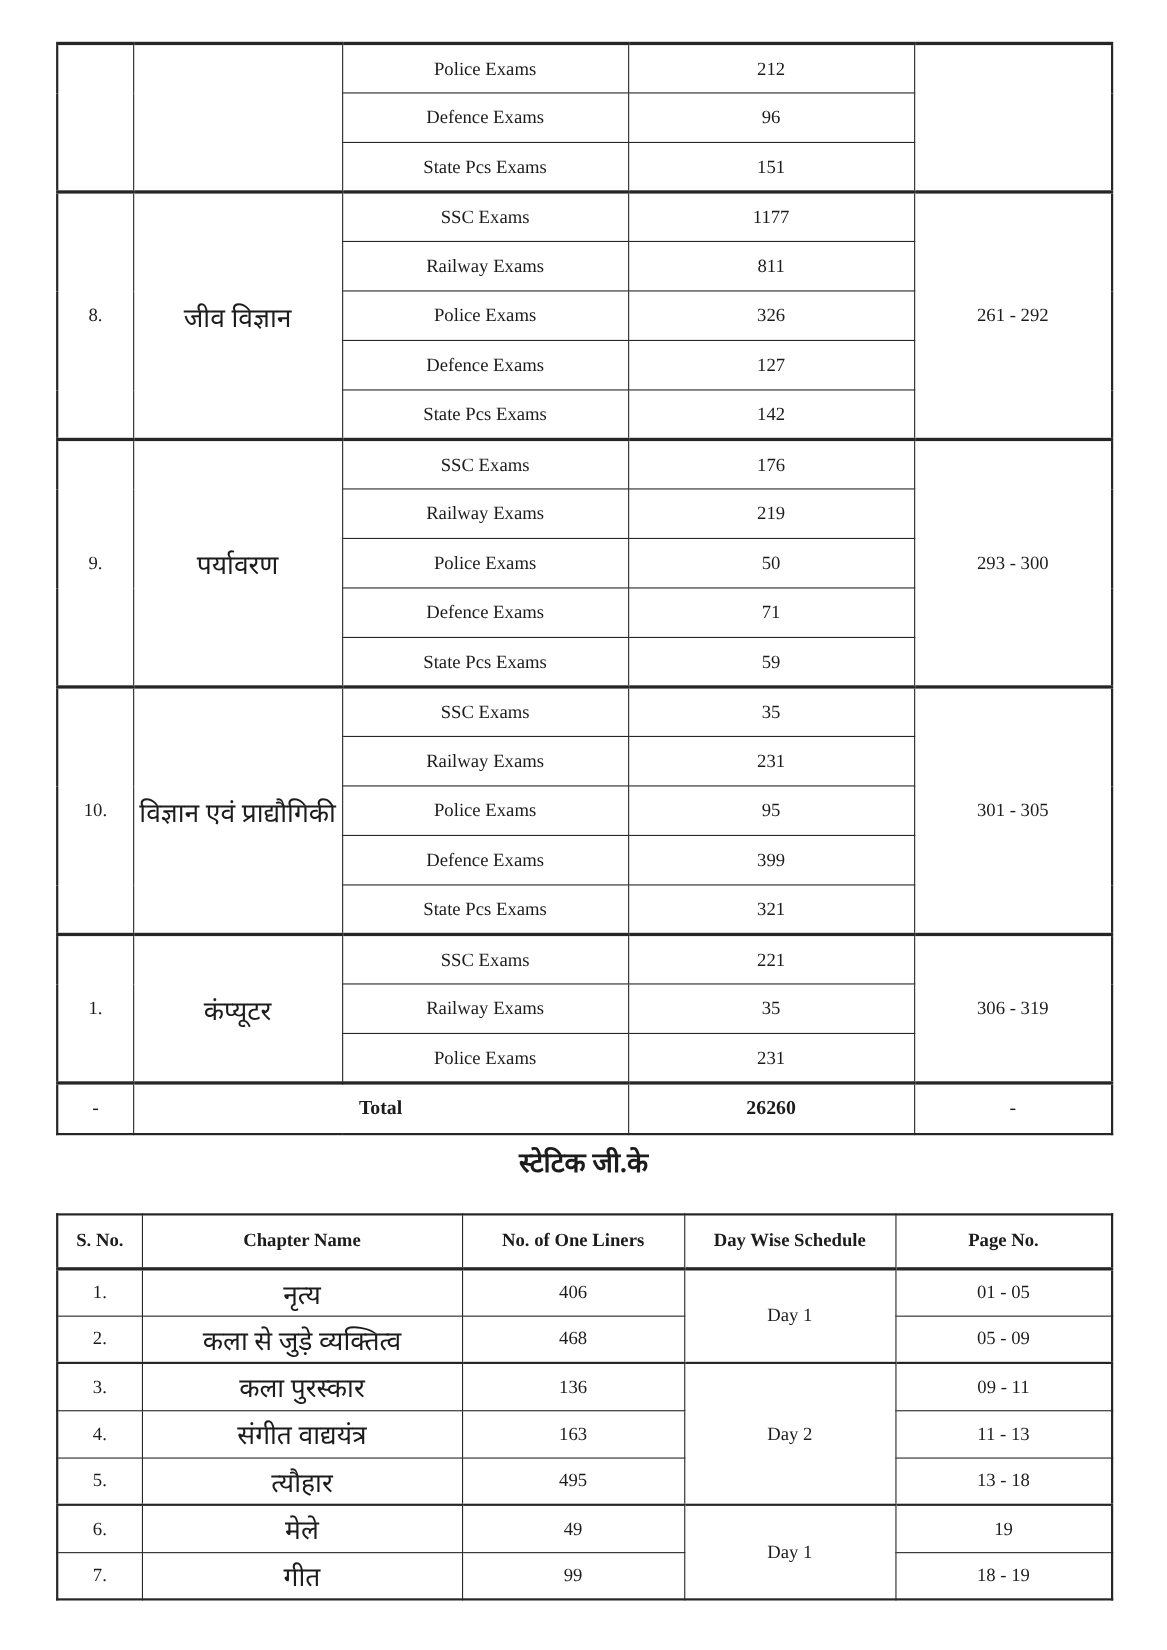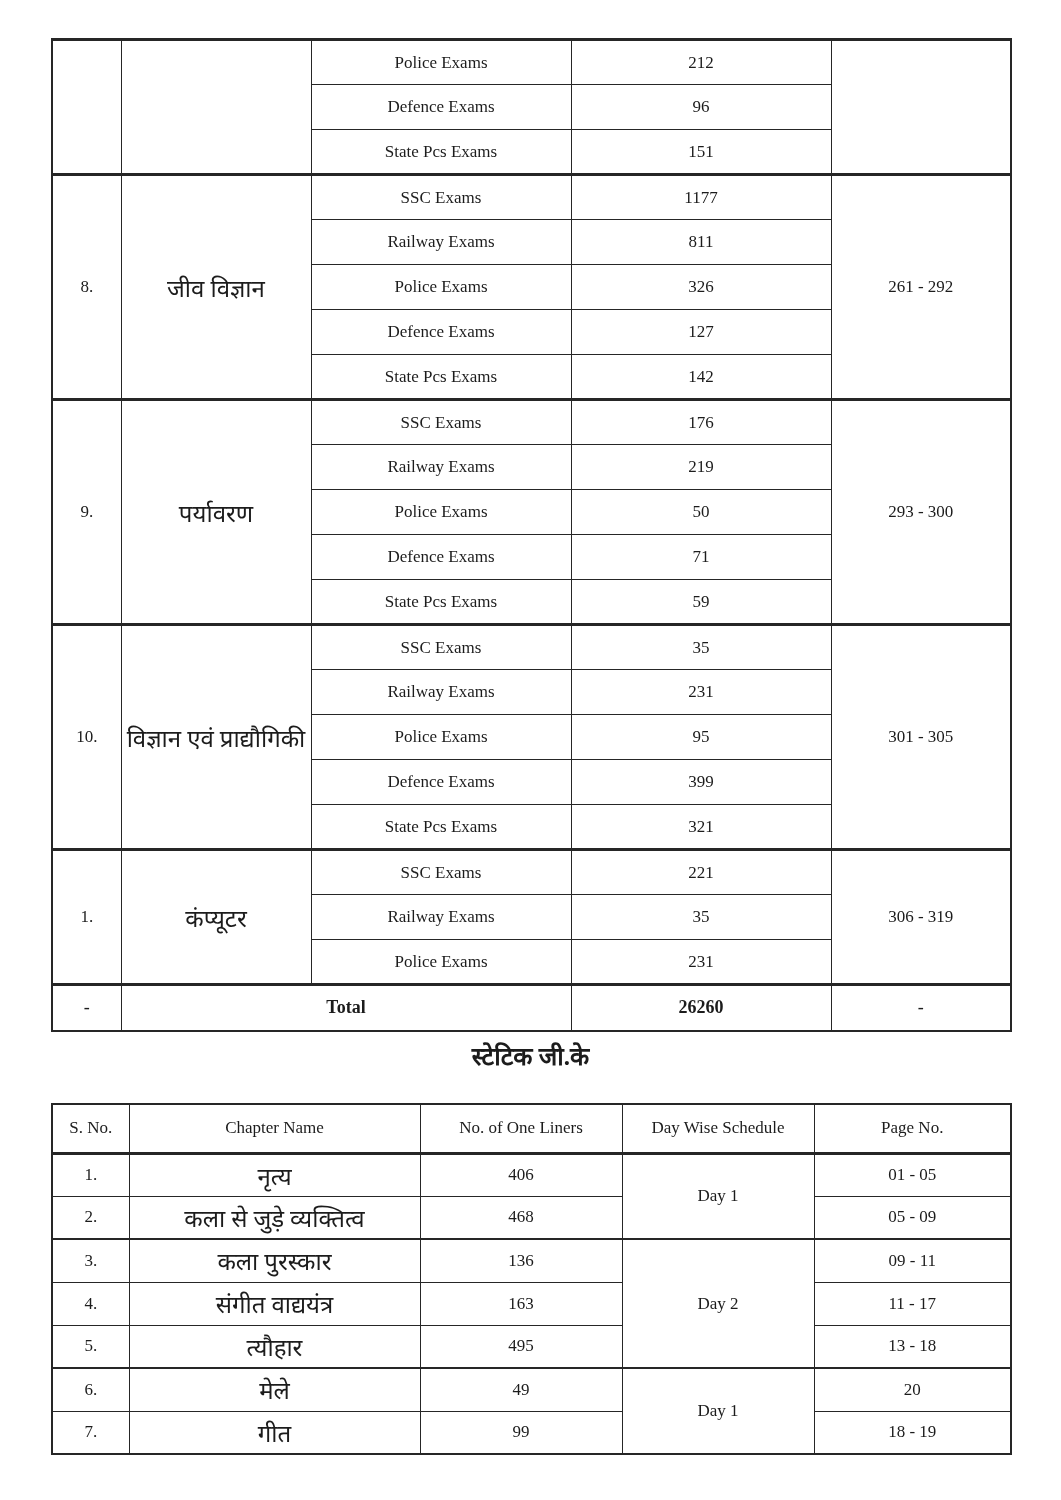--- a/index.html
+++ b/index.html
@@ -56,21 +56,21 @@
   
   #table2 {
     left: 51px;
     top: 1103px;
     width: 959px;
     border: 2px solid #262626;
   }
   #table2 thead tr { height: 49px; }
   #table2 tbody tr { height: 43px; }
   #table2 th {
-    font-weight: normal;
+    font-weight: bold;
     border-bottom: 3px solid #262626;
   }
   #table2 tr.day-start td { border-top: 2.5px solid #262626; }
 </style>
 </head>
 <body>
 
 <div class="page">
 
   <table id="table1">
@@ -227,34 +227,34 @@
           <td>3.</td>
           <td class="hindi">कला पुरस्कार</td>
           <td>136</td>
           <td rowspan="3">Day 2</td>
           <td>09 - 11</td>
         </tr>
         <tr>
           <td>4.</td>
           <td class="hindi">संगीत वाद्ययंत्र</td>
           <td>163</td>
-          <td>11 - 17</td>
+          <td>11 - 13</td>
         </tr>
         <tr>
           <td>5.</td>
           <td class="hindi">त्यौहार</td>
           <td>495</td>
           <td>13 - 18</td>
         </tr>
         <tr class="day-start">
           <td>6.</td>
           <td class="hindi">मेले</td>
           <td>49</td>
           <td rowspan="2">Day 1</td>
-          <td>20</td>
+          <td>19</td>
         </tr>
         <tr>
           <td>7.</td>
           <td class="hindi">गीत</td>
           <td>99</td>
           <td>18 - 19</td>
         </tr>
       </tbody>
   </table>
 

